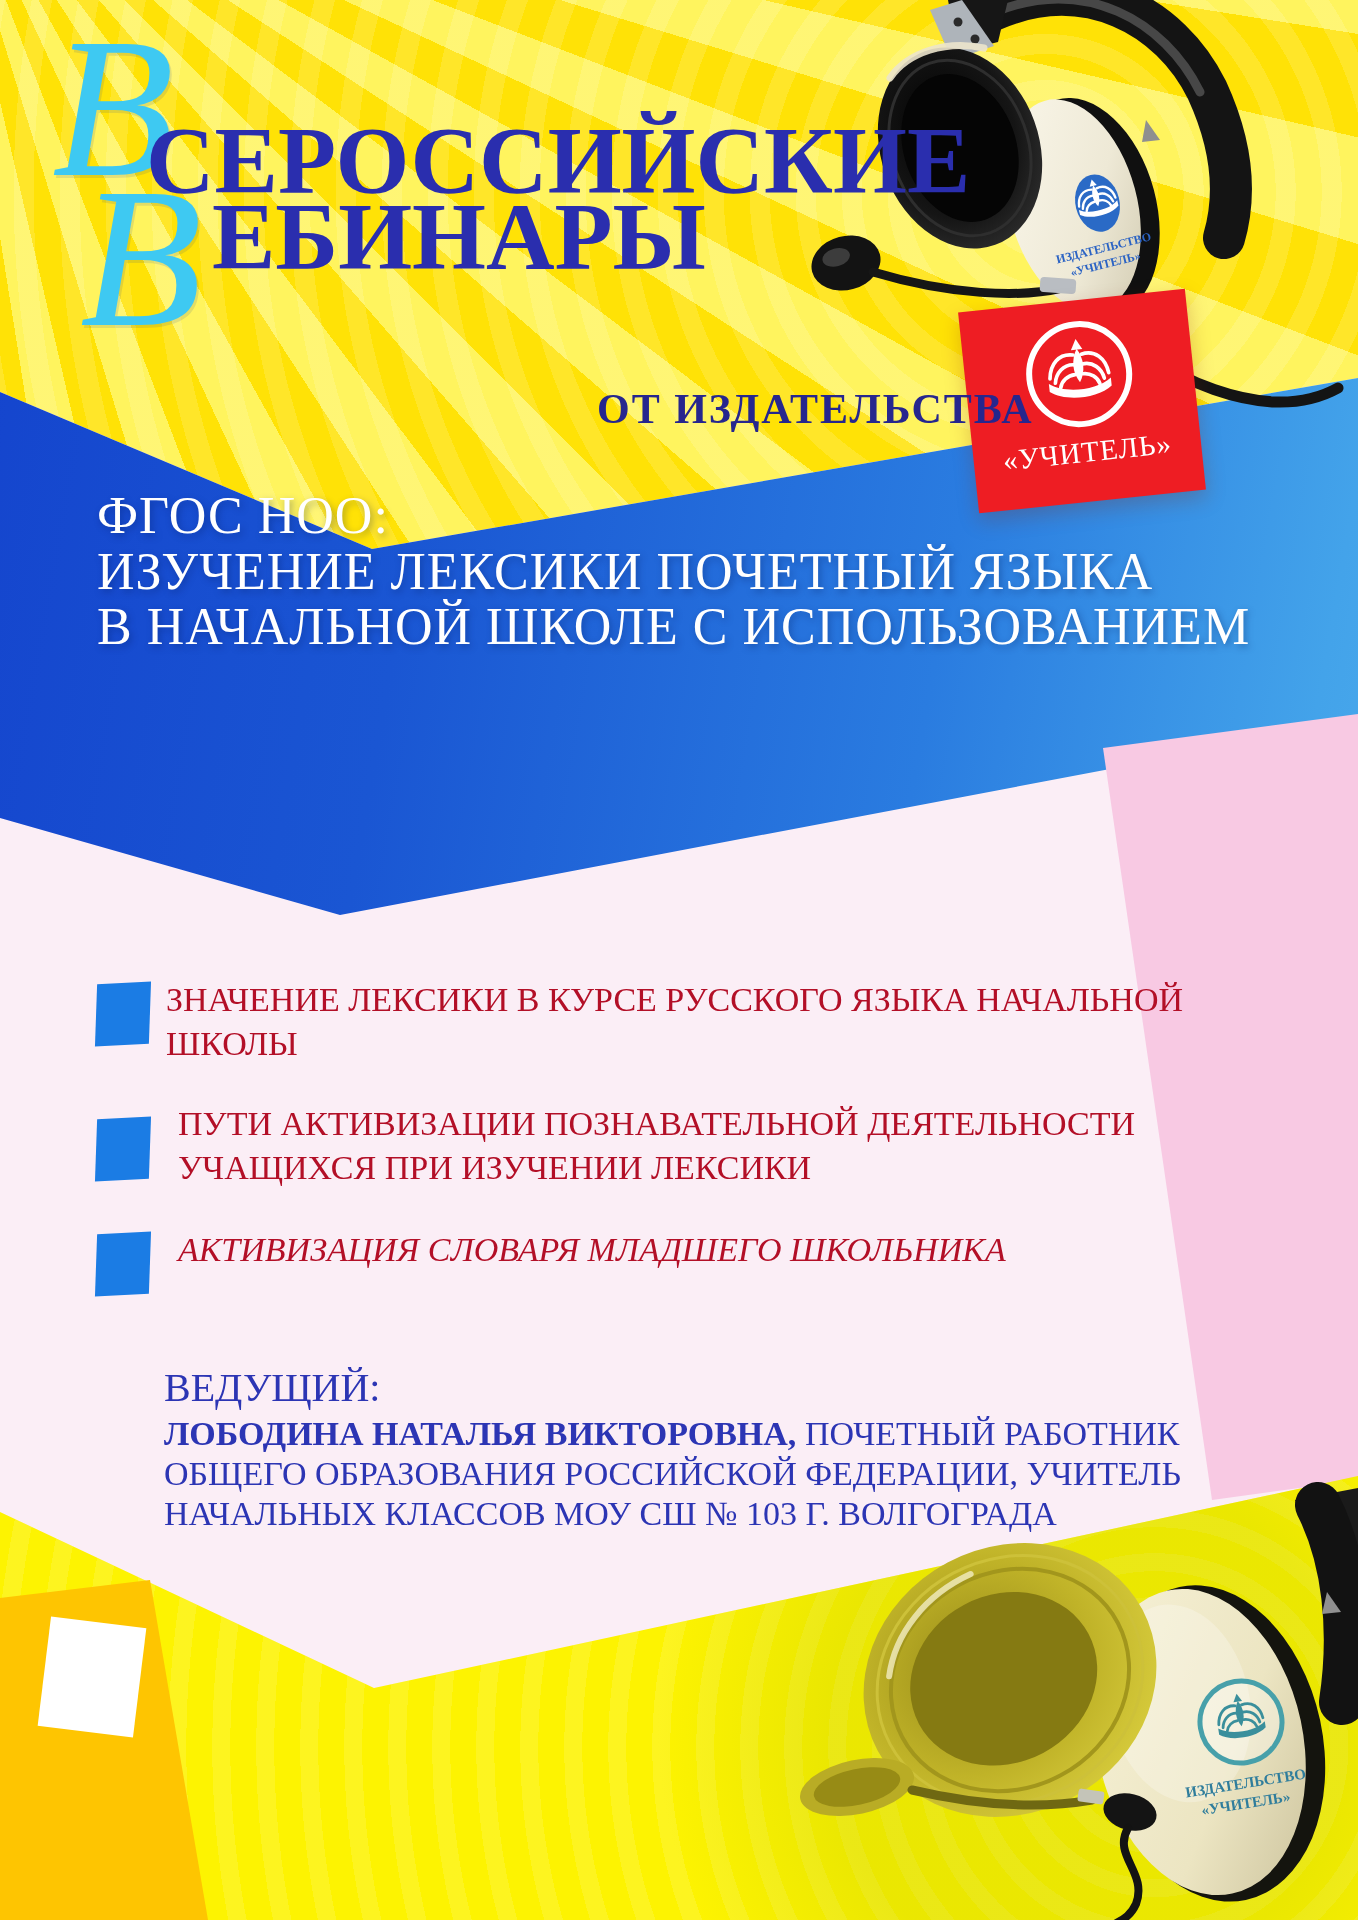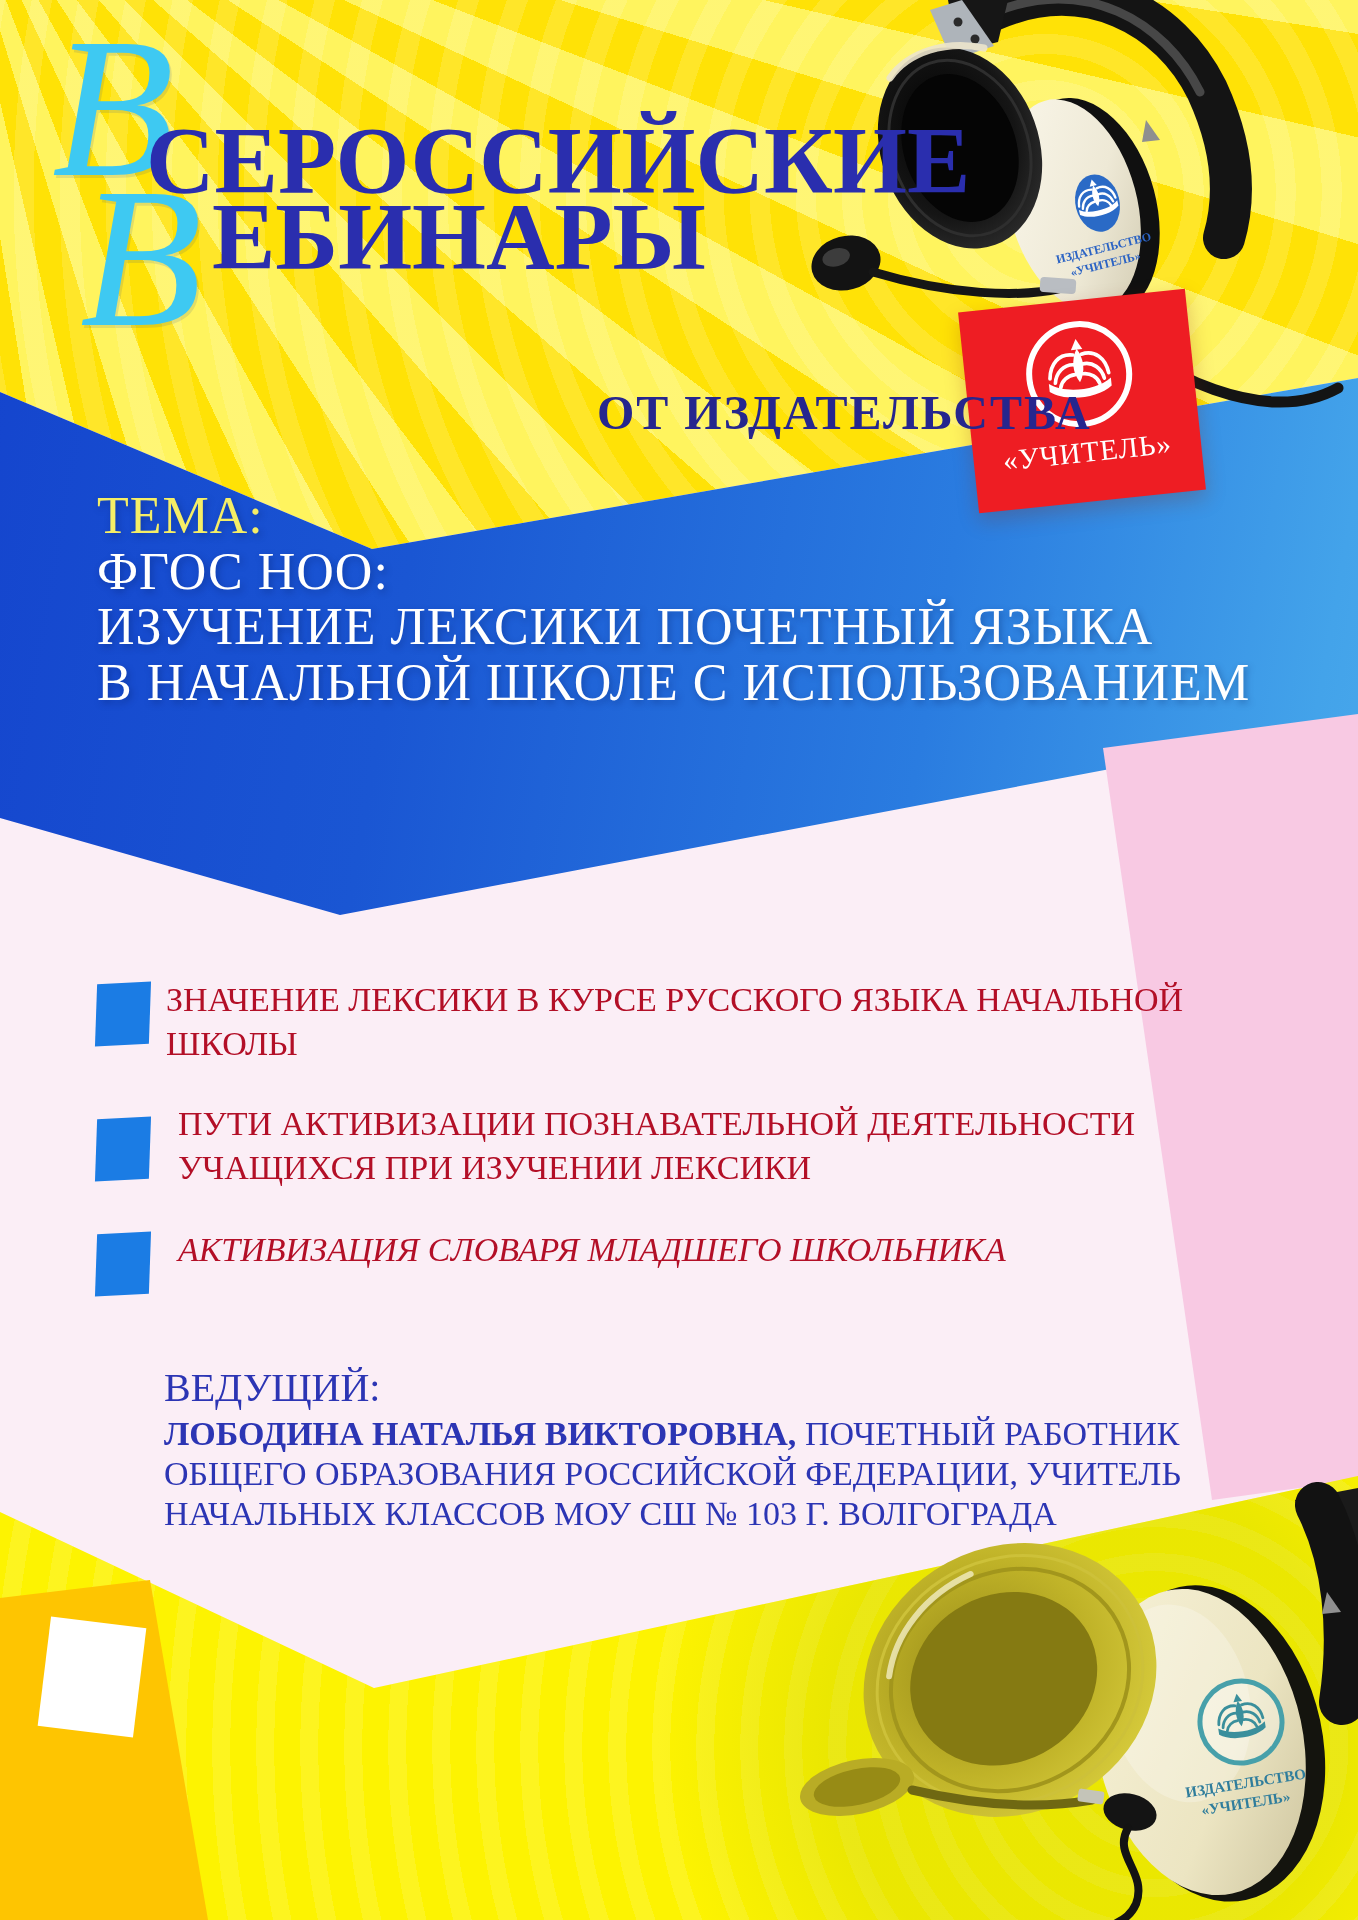--- a/index.html
+++ b/index.html
@@ -64,21 +64,21 @@
     text-shadow:2px 3px 0 rgba(20,60,160,0.12);
   }
   .t-init1{left:52px;top:8px;}
   .t-init2{left:80px;top:158px;}
   .title-rest{
     color:#2a2eae;font-size:95px;line-height:1;letter-spacing:0px;font-weight:bold;
   }
   .t-rest1{left:146px;top:94px;margin-top:20px;}
   .t-rest2{left:190px;top:190px;margin-left:22px;}
   .publisher-label{
-    left:597px;top:385px;color:#26268e;font-size:48px;letter-spacing:2px;font-weight:bold;
+    left:597px;top:385px;color:#26268e;font-size:42px;letter-spacing:2px;font-weight:bold;
   }
   .topic{
     left:97px;top:488px;z-index:8;position:absolute;
     font-size:52px;line-height:55.5px;color:#ffffff;letter-spacing:1px;
     text-shadow:2px 3px 7px rgba(0,25,90,0.35);white-space:nowrap;
   }
   .topic .topic-label{color:#f5ee66;}
   .bullet-row{position:absolute;left:96px;display:flex;gap:28px;z-index:8;}
   .b1{top:978px;gap:16px;} .b2{top:1102px;align-items:center;} .b3{top:1228px;font-style:italic;}
   .bullet-marker{
@@ -229,21 +229,20 @@
   </div>
 
   <div class="txt title-initial t-init1">В</div>
   <div class="txt title-rest t-rest1">СЕРОССИЙСКИЕ</div>
   <div class="txt title-initial t-init2">В</div>
   <div class="txt title-rest t-rest2">ЕБИНАРЫ</div>
 
   <div class="txt publisher-label">ОТ ИЗДАТЕЛЬСТВА</div>
 
   <div class="topic">
-    <div class="topic-label">ТЕМА:</div>
     <div>ФГОС НОО:</div>
     <div>ИЗУЧЕНИЕ ЛЕКСИКИ ПОЧЕТНЫЙ ЯЗЫКА</div>
     <div>В НАЧАЛЬНОЙ ШКОЛЕ С ИСПОЛЬЗОВАНИЕМ</div>
   </div>
 
   <div class="bullet-row b1">
     <div class="bullet-marker"></div>
     <div class="bullet-text">
       <div>ЗНАЧЕНИЕ ЛЕКСИКИ В КУРСЕ РУССКОГО ЯЗЫКА НАЧАЛЬНОЙ</div>
       <div>ШКОЛЫ</div>

